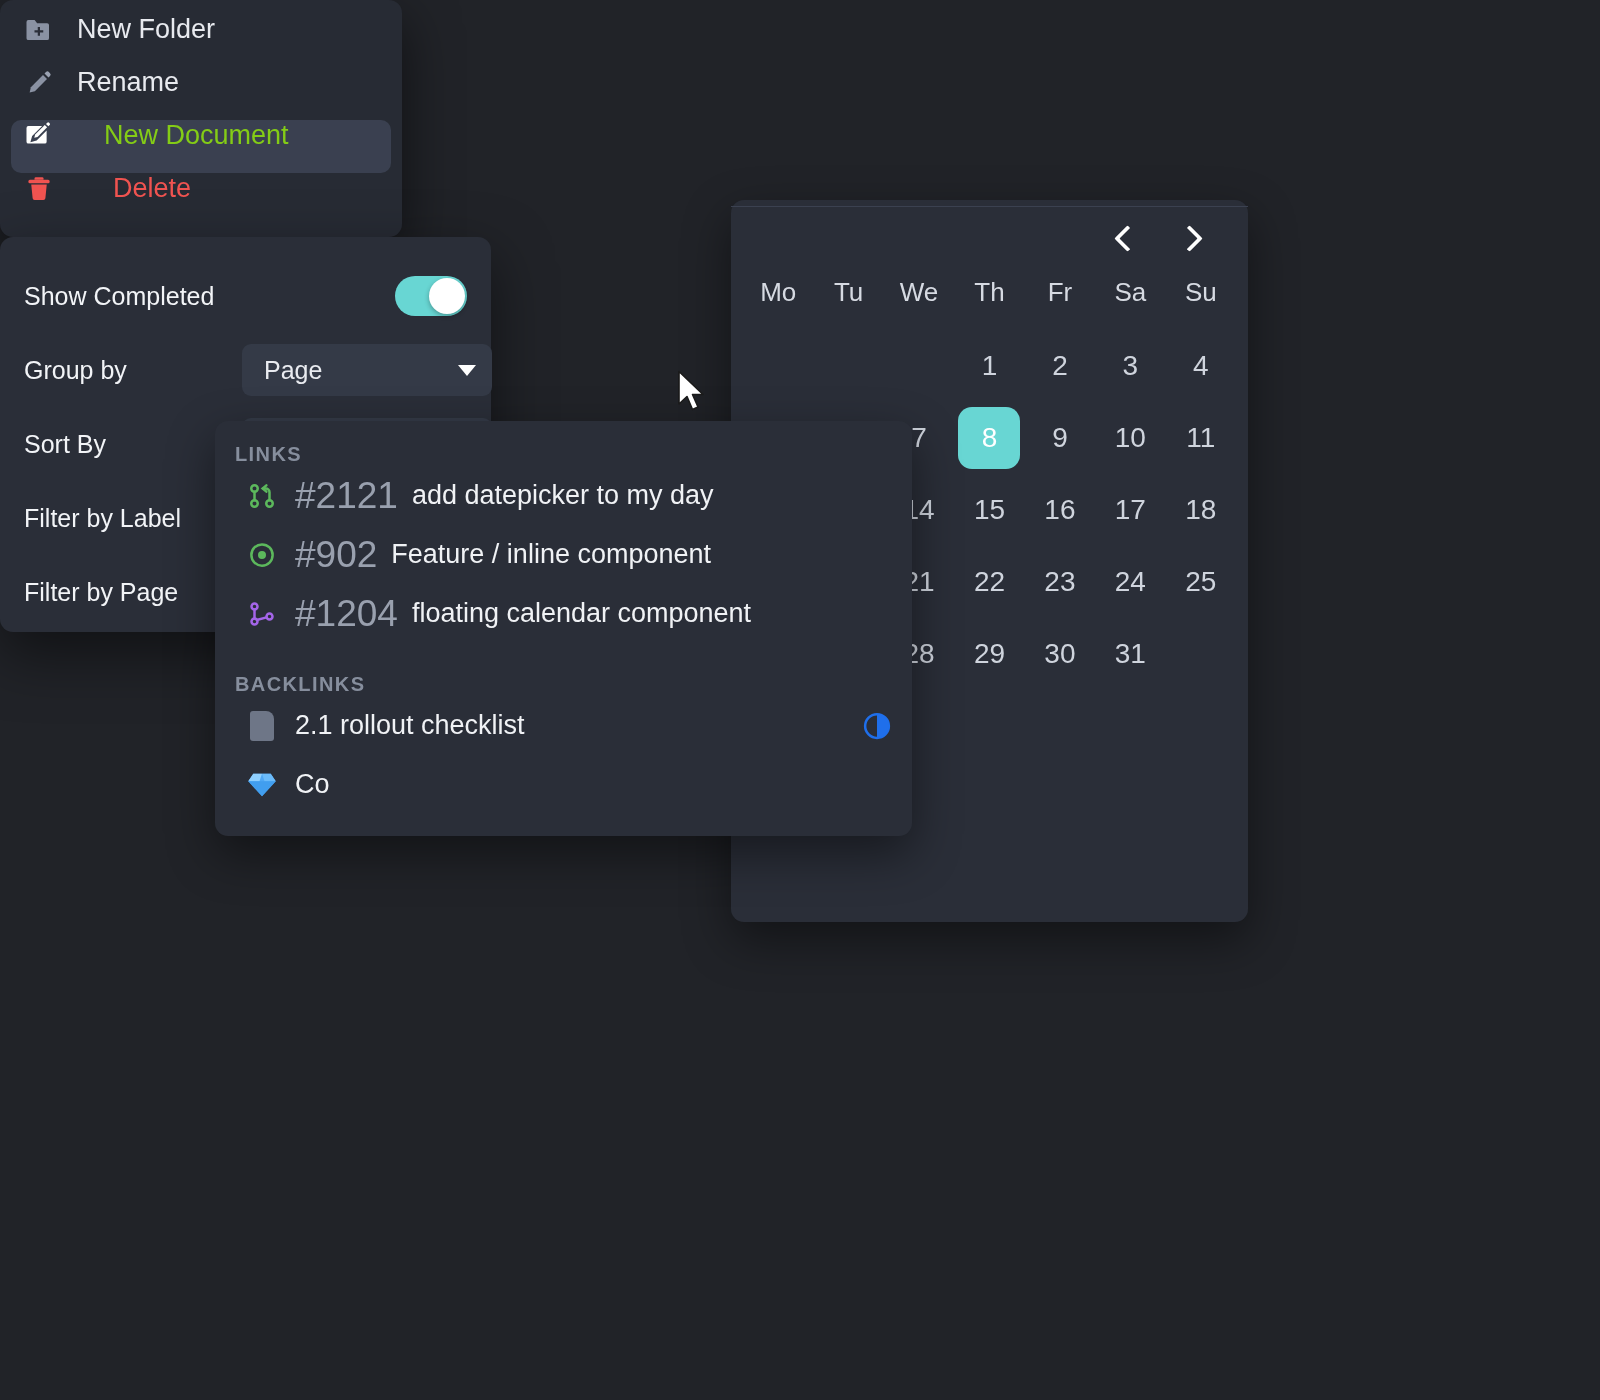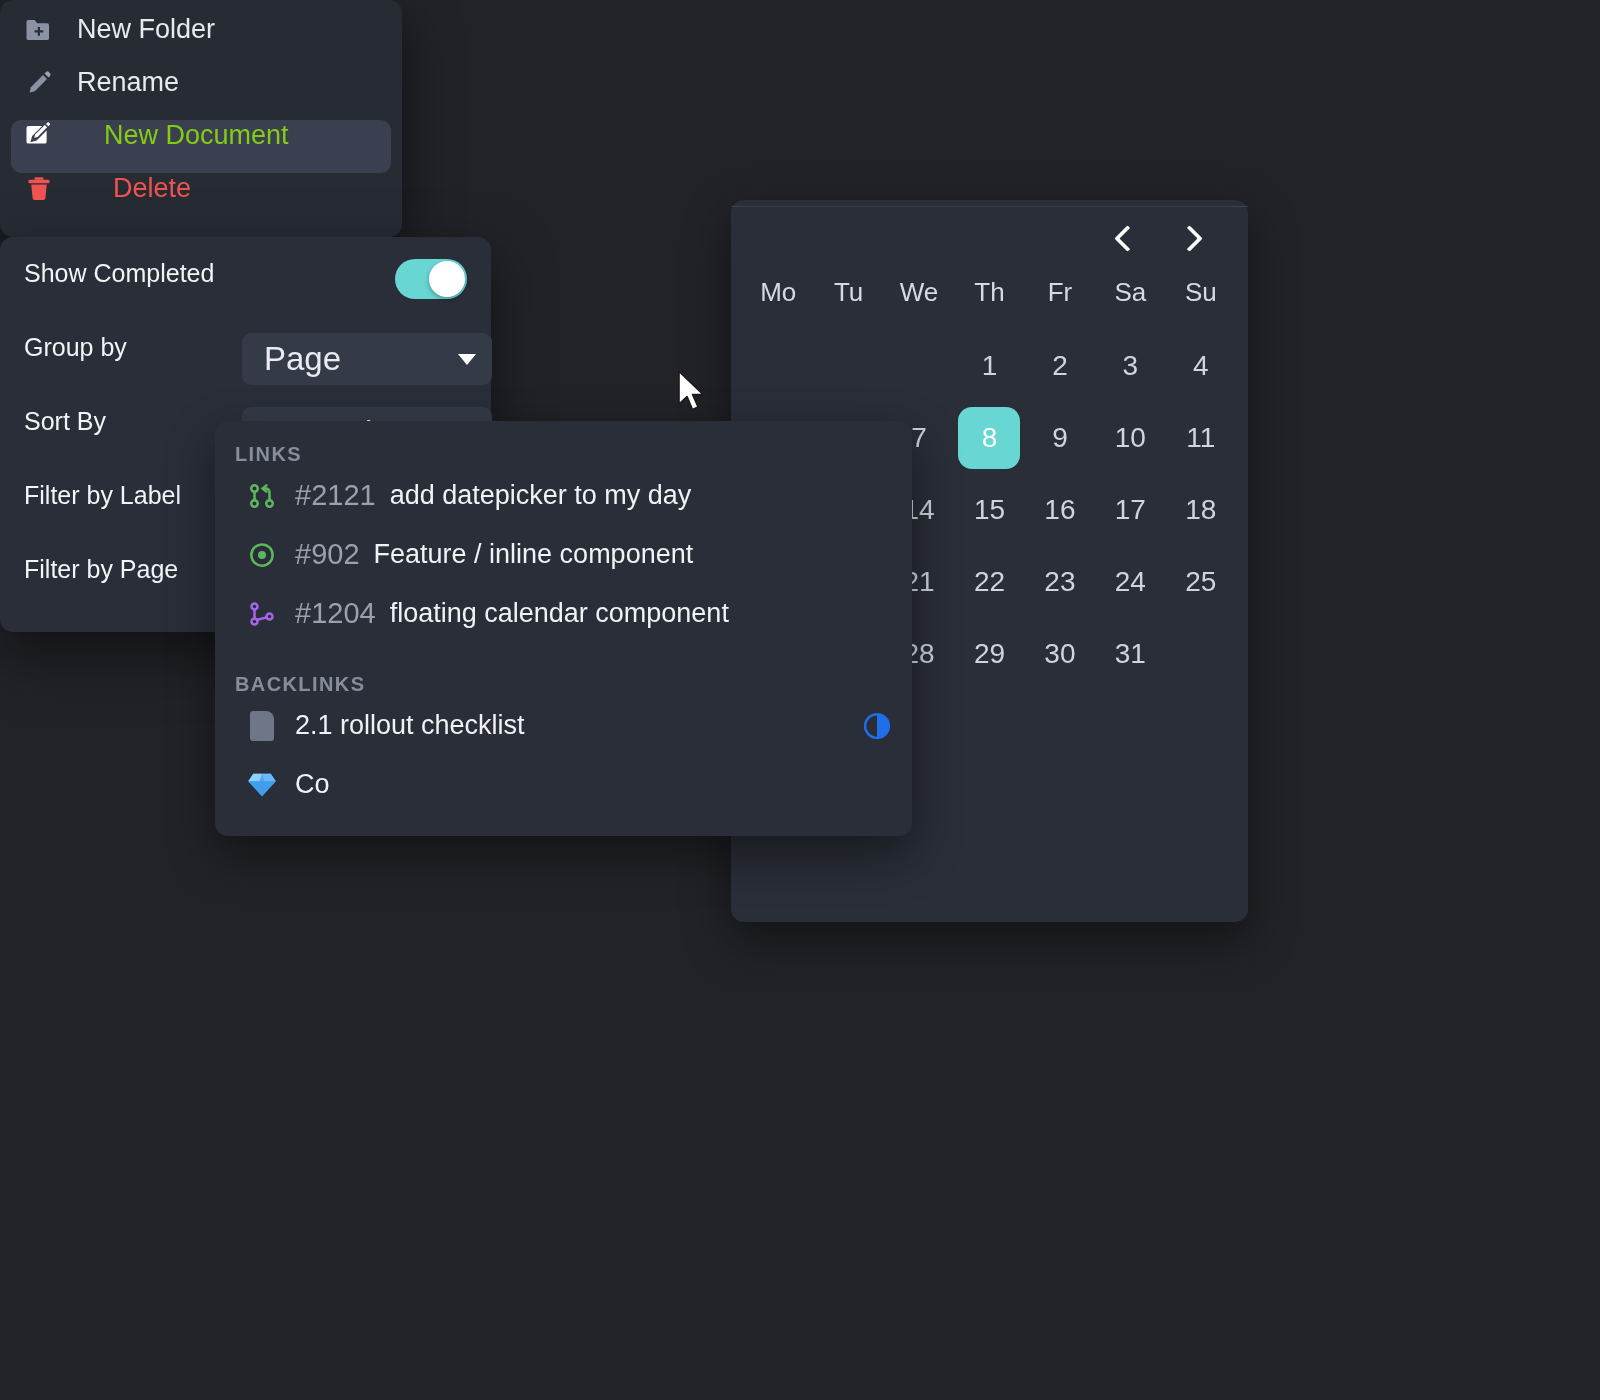--- a/index.html
+++ b/index.html
@@ -148,21 +148,21 @@
     padding: 0 20px 0 30px;
     position: relative;
   }
   .link-icon {
     width: 34px; height: 34px;
     display: flex; align-items: center; justify-content: center;
     flex: 0 0 34px;
     margin-right: 16px;
   }
   .link-id {
-    font-size: 29px;
+    font-size: 37px;
     color: #99a0ae;
     margin-right: 14px;
   }
   .link-title {
     font-size: 27px;
     color: #f0f2f5;
   }
   .link-progress {
     margin-left: auto;
     width: 30px; height: 30px;
@@ -211,40 +211,40 @@
     width: 491px;
     height: 395px;
     background: #2a2e38;
     border-radius: 13px;
     z-index: 5;
     padding: 22px 24px;
     box-shadow: 0 22px 58px rgba(0,0,0,0.5);
   }
   .set-row {
     display: flex;
-    align-items: flex-start;
+    align-items: center;
     height: 74px;
   }
   .set-label {
     font-size: 25px;
     color: #f2f4f7;
     flex: 0 0 218px;
   }
   .set-control { flex: 1; display: flex; justify-content: flex-end; }
   .select-box {
     width: 250px;
     height: 52px;
     background: #343a47;
     border-radius: 9px;
     display: flex;
     align-items: center;
     padding: 0 16px 0 22px;
     cursor: pointer;
   }
-  .select-val { font-size: 33px; color: #e9ebf0; }
+  .select-val { font-size: 25px; color: #e9ebf0; }
   .select-caret {
     margin-left: auto;
     width: 0; height: 0;
     border-left: 9px solid transparent;
     border-right: 9px solid transparent;
     border-top: 11px solid #ffffff;
   }
   .toggle {
     width: 72px; height: 40px;
     border-radius: 20px;

